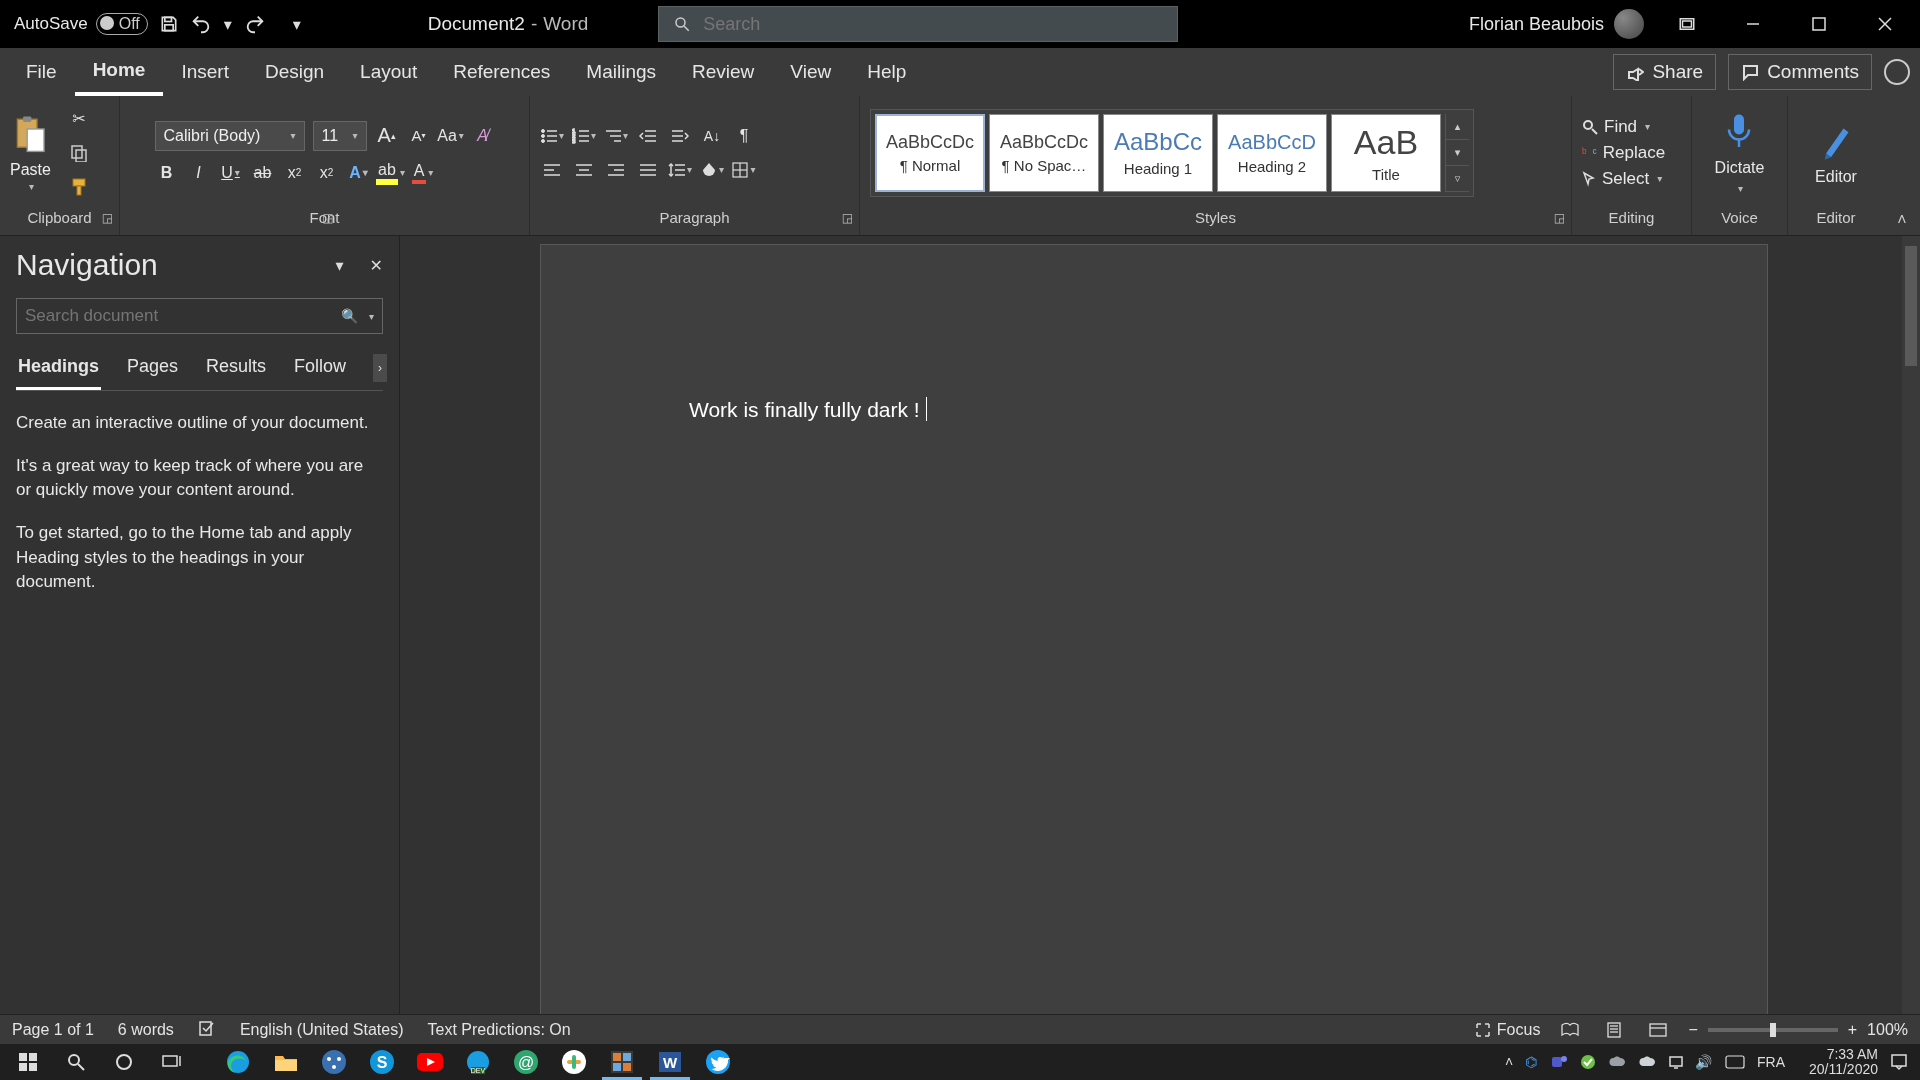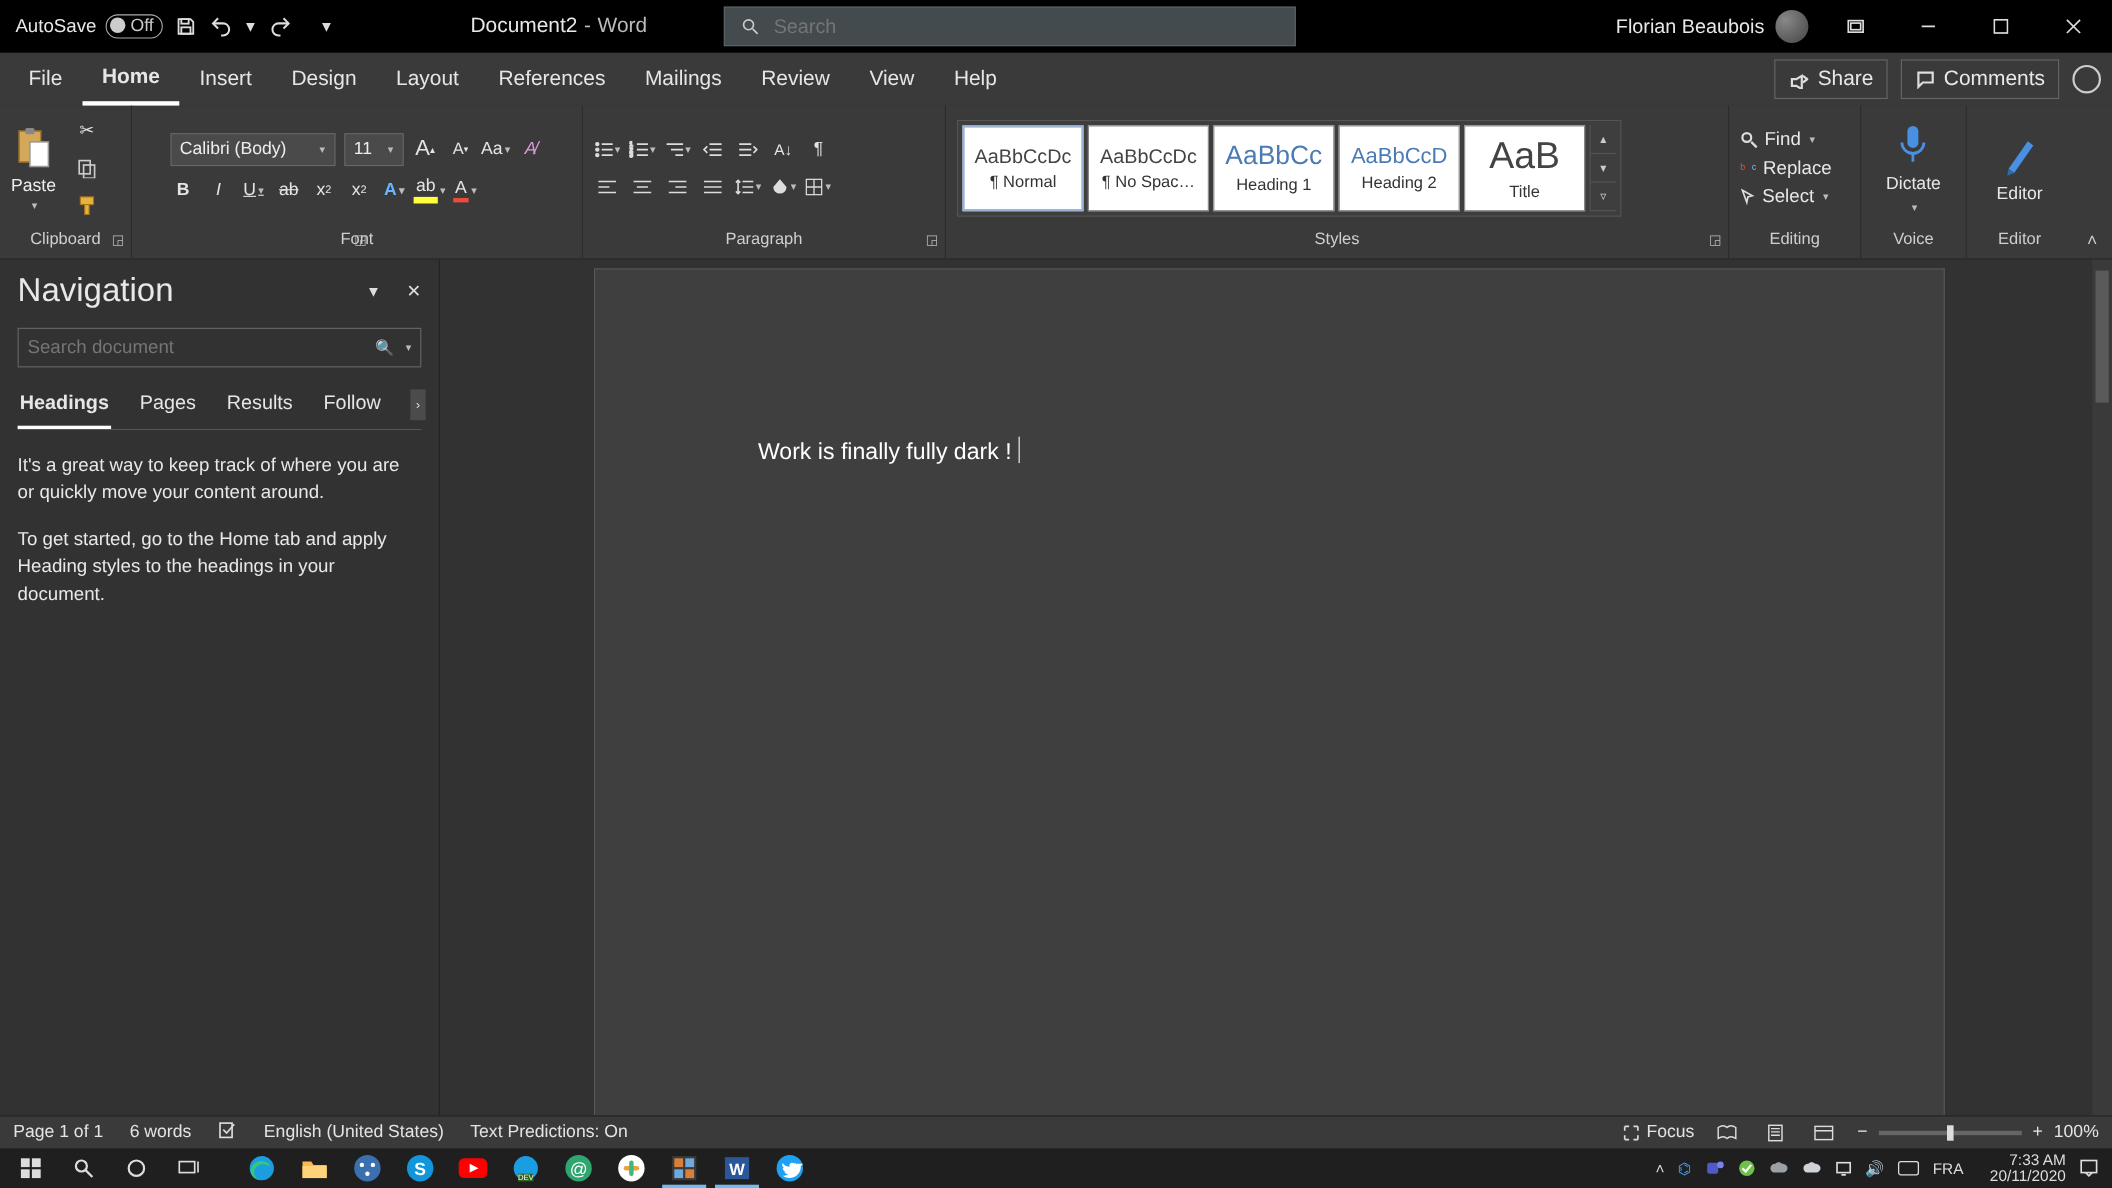--- a/index.html
+++ b/index.html
@@ -540,20 +540,21 @@
       <span class="caret">▾</span>
     </div>
     <div class="nav-tabs">
       <div class="nav-tab active">Headings</div>
       <div class="nav-tab">Pages</div>
       <div class="nav-tab">Results</div>
       <div class="nav-tab partial">Follow</div>
       <div class="nav-scroll-hint">›</div>
     </div>
     <div class="nav-body">
+      <div>Create an interactive outline of your document.</div>
       <div>It's a great way to keep track of where you are or quickly move your content around.</div>
       <div>To get started, go to the Home tab and apply Heading styles to the headings in your document.</div>
     </div>
   </div>
 
   <div class="doc-area">
     <div class="page">
       <div class="doc-text">
         <span>Work is finally fully dark !</span><span class="cursor"></span>
       </div>

